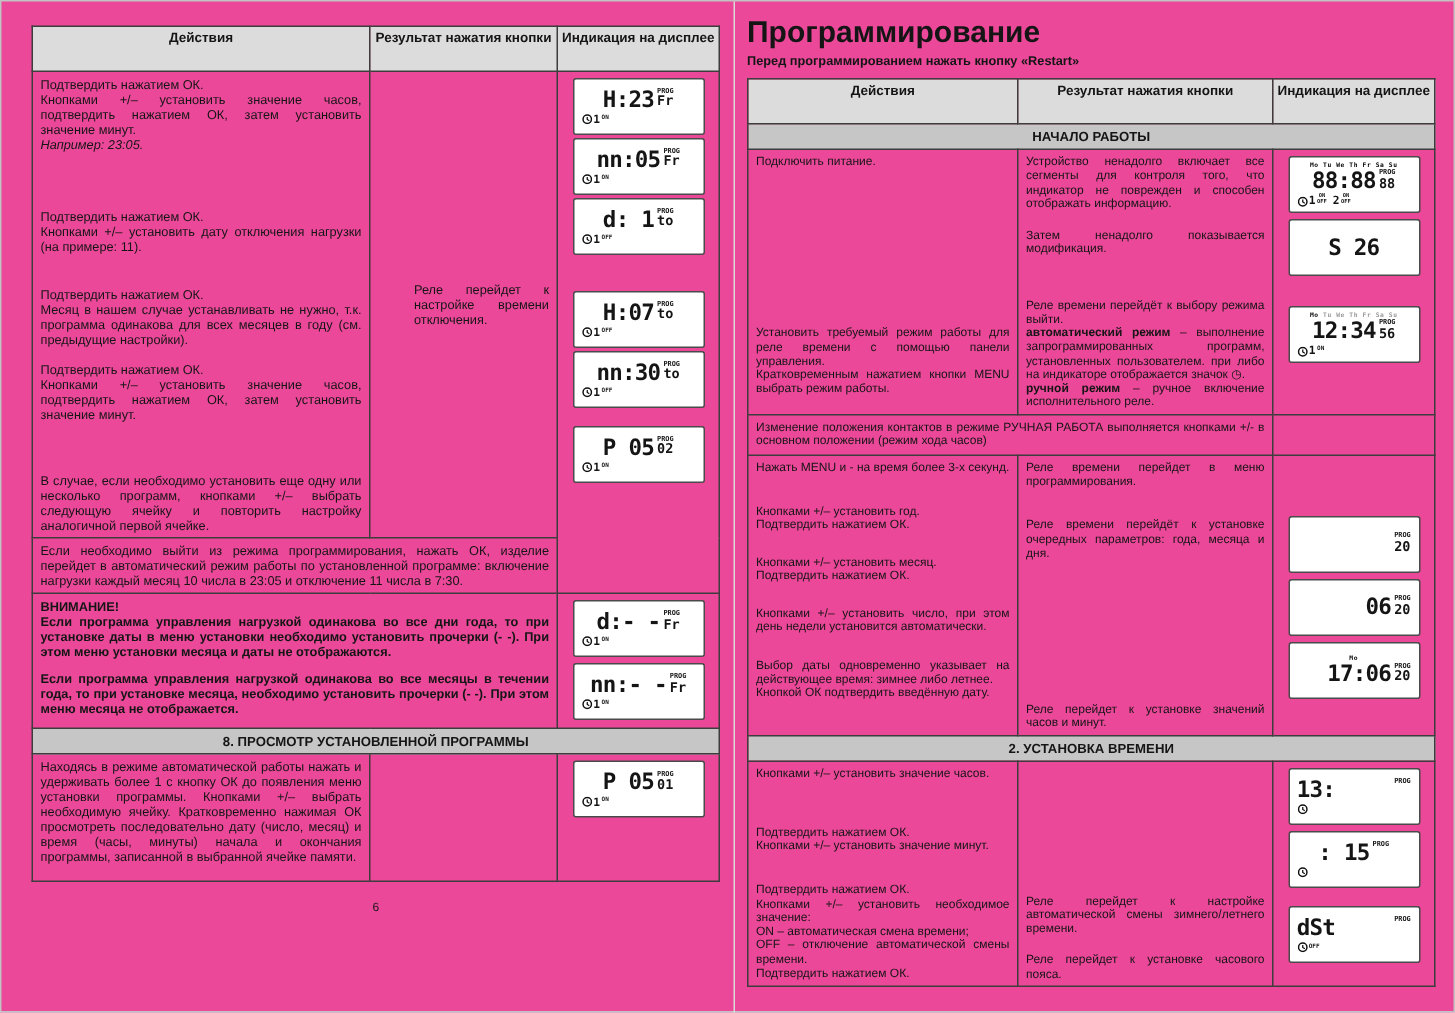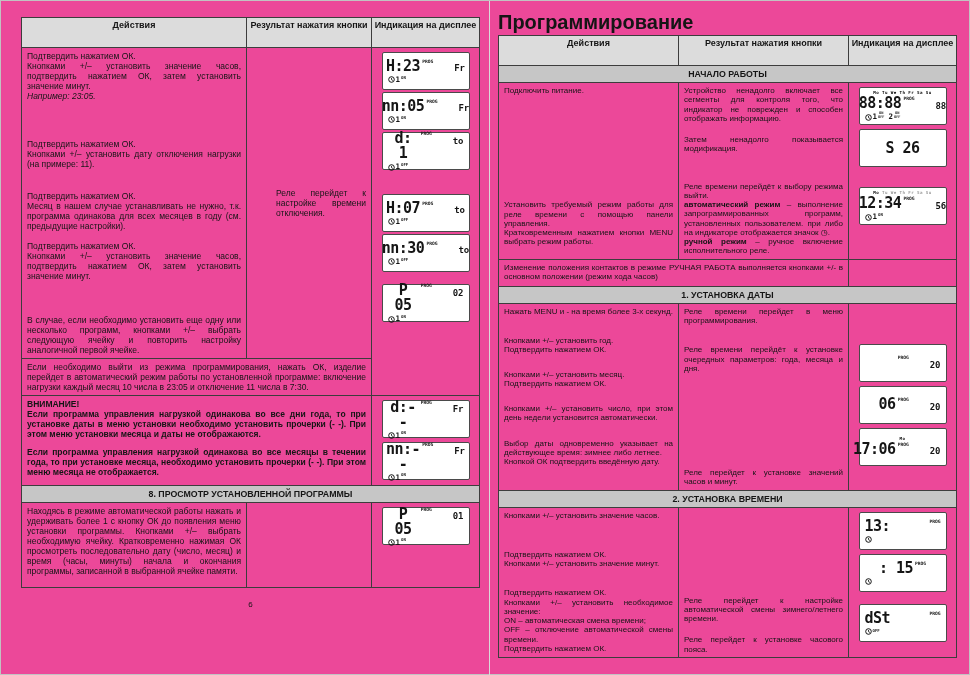--- a/index.html
+++ b/index.html
@@ -42,21 +42,21 @@
   .ldays{font-size:4.2px;font-weight:bold;letter-spacing:.4px;text-align:center;
     line-height:1;margin-bottom:1px;white-space:nowrap;}
   .don{color:#000;}
   .doff{color:#9a9a9a;font-weight:bold;}
   .lmid{display:flex;align-items:flex-start;justify-content:center;line-height:1;}
   .lmid.right{justify-content:flex-end;}
   .lmid.spread{justify-content:space-between;}
   .seg{font-size:15px;font-weight:bold;letter-spacing:-.5px;}
   .side{display:flex;flex-direction:column;align-items:flex-start;margin-left:2px;}
   .prog{font-size:4.6px;font-weight:bold;font-style:normal;line-height:1.2;}
-  .suf{font-size:9px;font-weight:bold;font-style:normal;line-height:1;margin-left:32px;}
+  .suf{font-size:9px;font-weight:bold;font-style:normal;line-height:1;}
   .lfoot{display:flex;align-items:center;gap:1px;margin-top:2px;line-height:1;
     font-size:7px;align-self:flex-start;}
   .lfoot b{font-size:7.5px;}
   .fsub{font-size:4px;font-weight:bold;font-style:normal;margin-top:-4px;}
   .stack{display:inline-flex;flex-direction:column;font-size:3.6px;font-weight:bold;
     line-height:1.1;margin-top:-2px;}
   .stack i{font-style:normal;}
   .g3{margin-left:3px;}
   .clk{display:inline-flex;}
 </style>
@@ -294,20 +294,21 @@
       </div>
     </td>
   </tr>
 </tbody>
       </table>
 <div class="pageno">6</div>
 </section>
 
 <section class="pageR">
 <h1 class="rtitle">Программирование</h1>
+<p class="rsub">Перед программированием нажать кнопку «Restart»</p>
 <table class="doc">
   <colgroup>
           <col style="width:180px">
           <col style="width:170px">
           <col style="width:108px">
         </colgroup>
   <tbody>
           <tr>
     <th class="hd">Действия</th>
     <th class="hd">Результат нажатия кнопки</th>
@@ -384,23 +385,20 @@
                 </div>
       </div>
     </td>
   </tr>
   <tr style="height:27px">
     <td colspan="2" class="acell">
       <p class="cellp">Изменение положения контактов в режиме РУЧНАЯ РАБОТА выполняется кнопками +/- в основном положении (режим хода часов)</p>
     </td>
     <td></td>
   </tr>
-  <tr class="band">
-            <td colspan="3">1. УСТАНОВКА ДАТЫ</td>
-          </tr>
   <tr style="height:181px">
     <td class="acell">
       <p class="cellp">Нажать MENU и - на время более 3-х секунд.</p>
       <p class="cellp m20">Кнопками +/– установить год.
 Подтвердить нажатием ОК.</p>
       <p class="cellp m15">Кнопками +/– установить месяц.
 Подтвердить нажатием ОК.</p>
       <p class="cellp m16">Кнопками +/– установить число, при этом день недели установится автоматически.</p>
       <p class="cellp m16">Выбор даты одновременно указывает на действующее время: зимнее либо летнее.
 Кнопкой ОК подтвердить введённую дату.</p>

